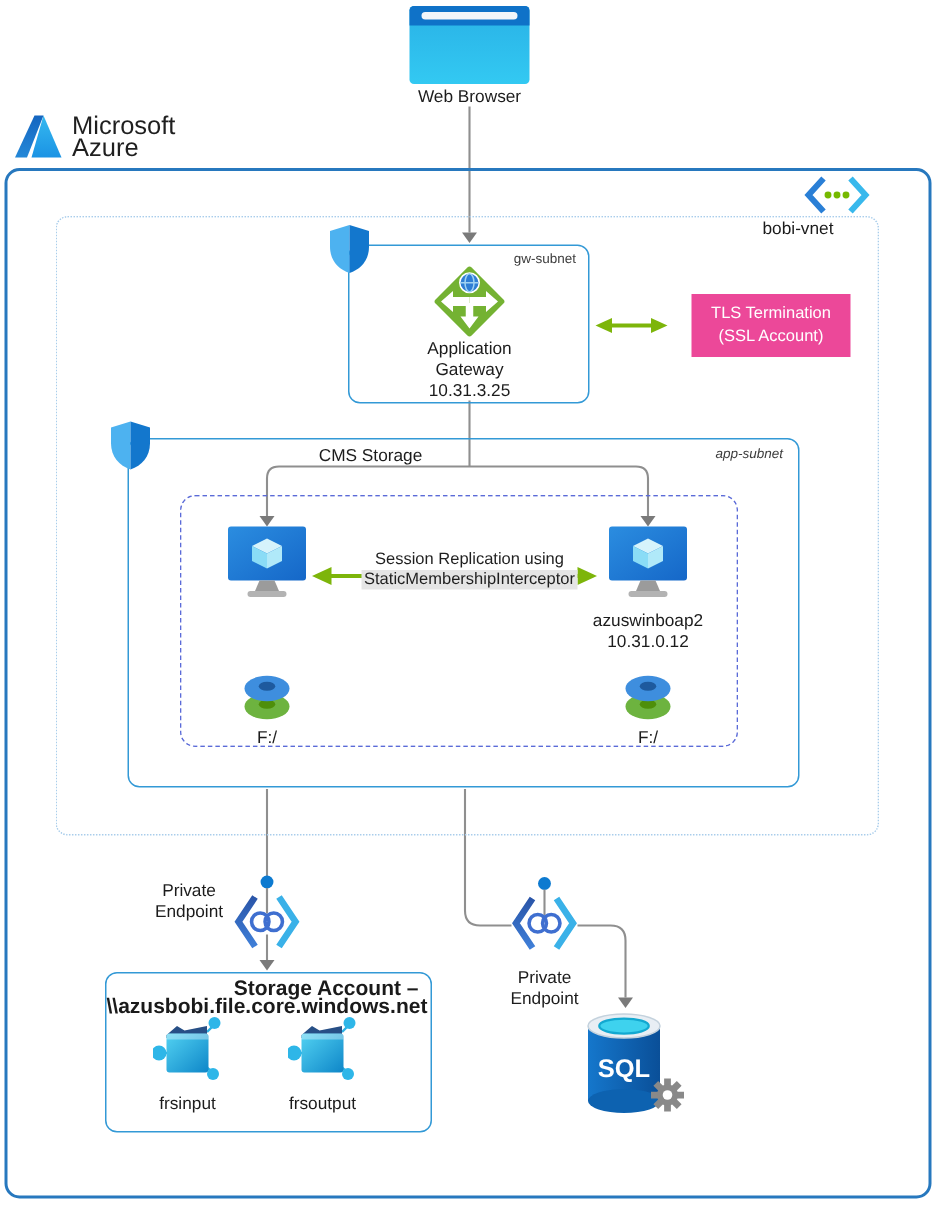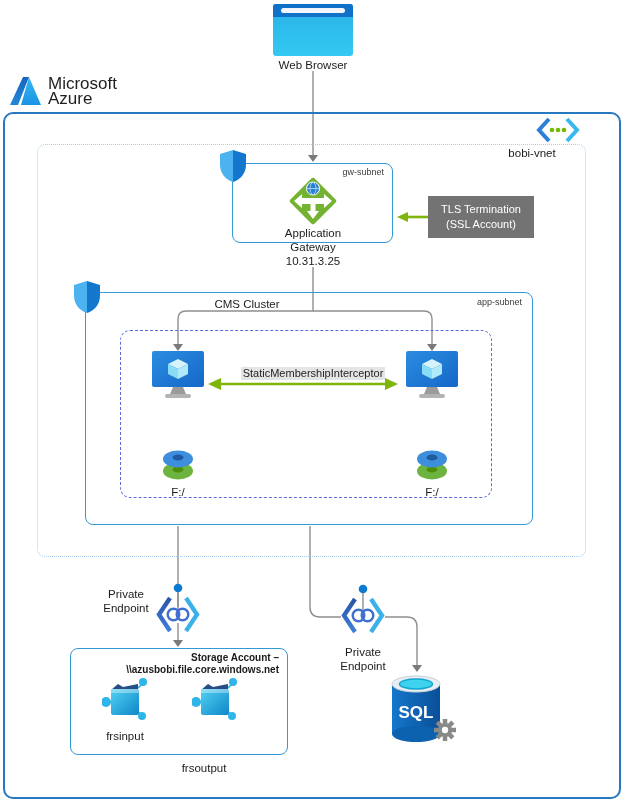--- a/index.html
+++ b/index.html
@@ -11,41 +11,41 @@
   .abs { position: absolute; }
   svg { display: block; }
   .lbl { font-size: 11.5px; line-height: 14px; text-align: center; color: #1c1c1c; }
   .tag { font-size: 9px; color: #3c3c3c; }
 
   #connectors { position: absolute; left: 0; top: 0; z-index: 1; pointer-events: none; }
 
   .box { position: absolute; background: transparent; z-index: 2; }
   #azure-box   { left: 3px;  top: 112px; width: 618px; height: 687px; border: 2px solid #2778be; border-radius: 10px; }
   #vnet-box    { left: 37px; top: 144px; width: 549px; height: 413px; border: 1.5px dotted #a9cdeb; border-radius: 8px; }
-  #gw-box      { left: 232px; top: 163px; width: 161px; height: 80px; border: 1.5px solid #3399d6; border-radius: 8px; text-decoration: underline; }
+  #gw-box      { left: 232px; top: 163px; width: 161px; height: 106px; border: 1.5px solid #3399d6; border-radius: 8px; text-decoration: underline; }
   #app-box     { left: 85px; top: 292px; width: 448px; height: 233px; border: 1.5px solid #3399d6; border-radius: 8px; }
   #cluster-box { left: 120px; top: 330px; width: 372px; height: 168px; border: 1.5px dashed #5b6bd8; border-radius: 10px; }
   #storage-box { left: 70px; top: 648px; width: 218px; height: 107px; border: 1.5px solid #3399d6; border-radius: 8px; }
 
   .z3 { z-index: 3; }
   #tls-box {
-    left: 428px; top: 196px; width: 106px; height: 42px; background: #737373;
+    left: 461px; top: 196px; width: 106px; height: 42px; background: #ec4899;
     color: #ffffff; font-size: 11px; line-height: 15px; text-align: center;
     padding-top: 6px; z-index: 3;
   }
   #browser-icon {
     left: 273px; top: 4px; width: 80px; height: 52px; border-radius: 3px;
     background: linear-gradient(180deg, #29b1e6, #33c9f2); z-index: 3;
   }
   #browser-topbar { left: 0; top: 0; width: 80px; height: 13px; background: #0f72c8; border-radius: 3px 3px 0 0; }
   #browser-pill { left: 8px; top: 4px; width: 64px; height: 5px; background: #f2f6fa; border-radius: 3px; }
   #ms-azure-label { left: 48px; top: 76px; font-size: 17px; line-height: 15px; z-index: 3; }
   #session-text { left: 228px; top: 367px; width: 170px; font-size: 11px; line-height: 13px; text-align: center; z-index: 3; }
   #session-text .bgw { background: #e5e5e5; display: inline-block; padding: 0 2px; }
-  #storage-title { text-align: right; padding: 3px 8px 0 0; font-size: 10px; font-weight: 600; line-height: 12px; color: #1a1a1a; }
+  #storage-title { text-align: right; padding: 3px 8px 0 0; font-size: 14px; font-weight: 600; line-height: 12px; color: #1a1a1a; }
 </style>
 </head>
 <body>
 
 <div id="canvas">
 
   <svg id="connectors" width="625" height="803">
     <g stroke="#8f8f8f" stroke-width="1.4" fill="none">
       <path d="M313,71 V155"></path>
       <path d="M313,267 V311"></path>
@@ -74,21 +74,21 @@
       <polygon points="398,384 385,378 385,390" fill="#7db50a"></polygon>
     </g>
   </svg>
 
   <div id="azure-box" class="box"></div>
   <div id="vnet-box" class="box"></div>
   <div id="gw-box" class="box">
     <span class="tag abs" style="top:3px; right:8px;">gw-subnet</span>
   </div>
   <div id="app-box" class="box">
-    <span class="tag abs" style="top:4px; right:10px;">app-subnet</span>
+    <span class="tag abs" style="top:4px; right:10px;font-style:italic;">app-subnet</span>
   </div>
   <div id="cluster-box" class="box"></div>
   <div id="storage-box" class="box">
     <div id="storage-title">
       <span>Storage Account –</span><br>
       <span>\\azusbobi.file.core.windows.net</span>
     </div>
   </div>
 
   <div id="browser-icon" class="abs">
@@ -147,21 +147,21 @@
   <div class="lbl abs z3" style="left:253px; top:226px; width:120px;text-align:center;">
     <div style="width:84px; margin:0 auto;">Application Gateway</div>
     <div>10.31.3.25</div>
   </div>
 
   <div id="tls-box" class="abs">
     <span>TLS Termination</span><br>
     <span>(SSL Account)</span>
   </div>
 
-  <div class="lbl abs z3" style="left:197px; top:297px; width:100px; font-size:11.5px;">CMS Cluster</div>
+  <div class="lbl abs z3" style="left:197px; top:297px; width:100px; font-size:11.5px;">CMS Storage</div>
 
   <svg class="abs z3" style="left:150px; top:350px;" width="56" height="50" viewBox="0 0 56 50">
     <defs>
       <linearGradient id="vmB" x1="0" y1="0" x2="1" y2="1">
         <stop offset="0" stop-color="#2b8de0"></stop>
           <stop offset="1" stop-color="#1567c8"></stop>
       </linearGradient>
     </defs>
     <rect x="2" y="1" width="52" height="36" rx="2" fill="url(#vmB)"></rect>
     <polygon points="28,9 38,14 28,19 18,14" fill="#d6f3fb"></polygon>
@@ -172,22 +172,27 @@
   </svg>
 
   <svg class="abs z3" style="left:404px; top:350px;" width="56" height="50" viewBox="0 0 56 50">
     <rect x="2" y="1" width="52" height="36" rx="2" fill="url(#vmB)"></rect>
     <polygon points="28,9 38,14 28,19 18,14" fill="#d6f3fb"></polygon>
     <polygon points="18,14 28,19 28,29 18,24" fill="#8adcf6"></polygon>
     <polygon points="38,14 28,19 28,29 38,24" fill="#b0e9f9"></polygon>
     <polygon points="23,37 33,37 36,44 20,44" fill="#9b9b9b"></polygon>
     <rect x="15" y="44" width="26" height="4" rx="2" fill="#b3b3b3"></rect>
   </svg>
+  <div class="lbl abs z3" style="left:382px; top:407px; width:100px;">
+    <div>azuswinboap2</div>
+    <div>10.31.0.12</div>
+  </div>
 
   <div id="session-text" class="abs">
+    <span style="display:block;">Session Replication using</span>
     <span class="bgw">StaticMembershipInterceptor</span>
   </div>
 
   <svg class="abs z3" style="left:160px; top:448px;" width="36" height="34" viewBox="0 0 36 34">
     <ellipse cx="18" cy="23" rx="15" ry="8.5" fill="#6db33f"></ellipse>
     <ellipse cx="18" cy="21.5" rx="5.5" ry="3" fill="#4e8f0a"></ellipse>
     <ellipse cx="18" cy="11" rx="15" ry="8.5" fill="#3e8ede"></ellipse>
     <ellipse cx="18" cy="9.5" rx="5.5" ry="3" fill="#1e5a9e"></ellipse>
   </svg>
   <div class="lbl abs z3" style="left:158px; top:485px; width:40px;">F:/</div>
@@ -257,21 +262,21 @@
     <line x1="36" y1="12" x2="41" y2="7" stroke="#2bb0e4" stroke-width="1.6"></line>
     <line x1="4" y1="26" x2="10" y2="26" stroke="#2bb0e4" stroke-width="1.6"></line>
     <line x1="35" y1="35" x2="40" y2="39" stroke="#2bb0e4" stroke-width="1.6"></line>
     <polygon points="9,14 16,8 21,11 36,8 36,16 9,16" fill="#274f86"></polygon>
     <rect x="9" y="13" width="28" height="26" rx="2" fill="url(#fsG)"></rect>
     <rect x="9" y="13" width="28" height="4" fill="rgba(255,255,255,0.35)"></rect>
     <circle cx="41" cy="6" r="4" fill="#2eb6e8"></circle>
     <circle cx="4" cy="26" r="5" fill="#2eb6e8"></circle>
     <circle cx="40" cy="40" r="4" fill="#2eb6e8"></circle>
   </svg>
-  <div class="lbl abs z3" style="left:157px; top:729px; width:94px;margin-top:32px;">frsoutput</div>
+  <div class="lbl abs z3" style="left:168px; top:729px; width:94px;">frsoutput</div>
 
   <svg class="abs z3" style="left:385px; top:674px;" width="76" height="74" viewBox="0 0 76 74">
     <defs>
       <linearGradient id="sqlG" x1="0" y1="0" x2="1" y2="0">
         <stop offset="0" stop-color="#1577cc"></stop>
           <stop offset="1" stop-color="#0a4f98"></stop>
       </linearGradient>
     </defs>
     <rect x="7" y="10" width="48" height="50" fill="url(#sqlG)"></rect>
     <ellipse cx="31" cy="60" rx="24" ry="8" fill="#0d62b0"></ellipse>

